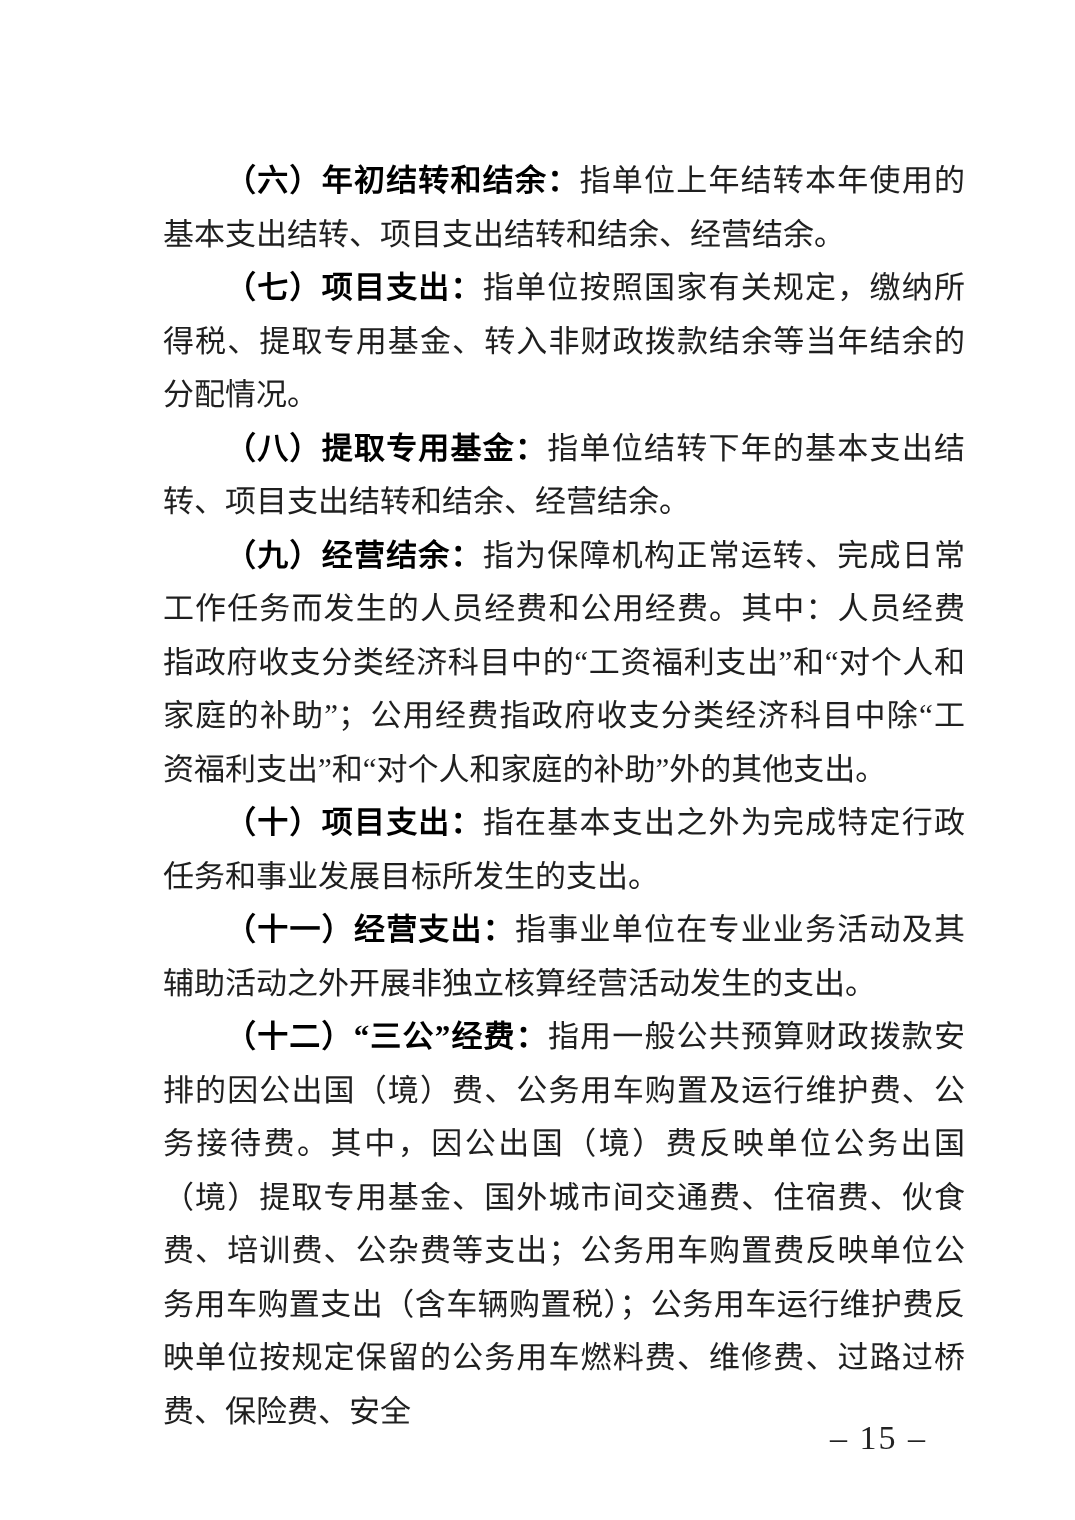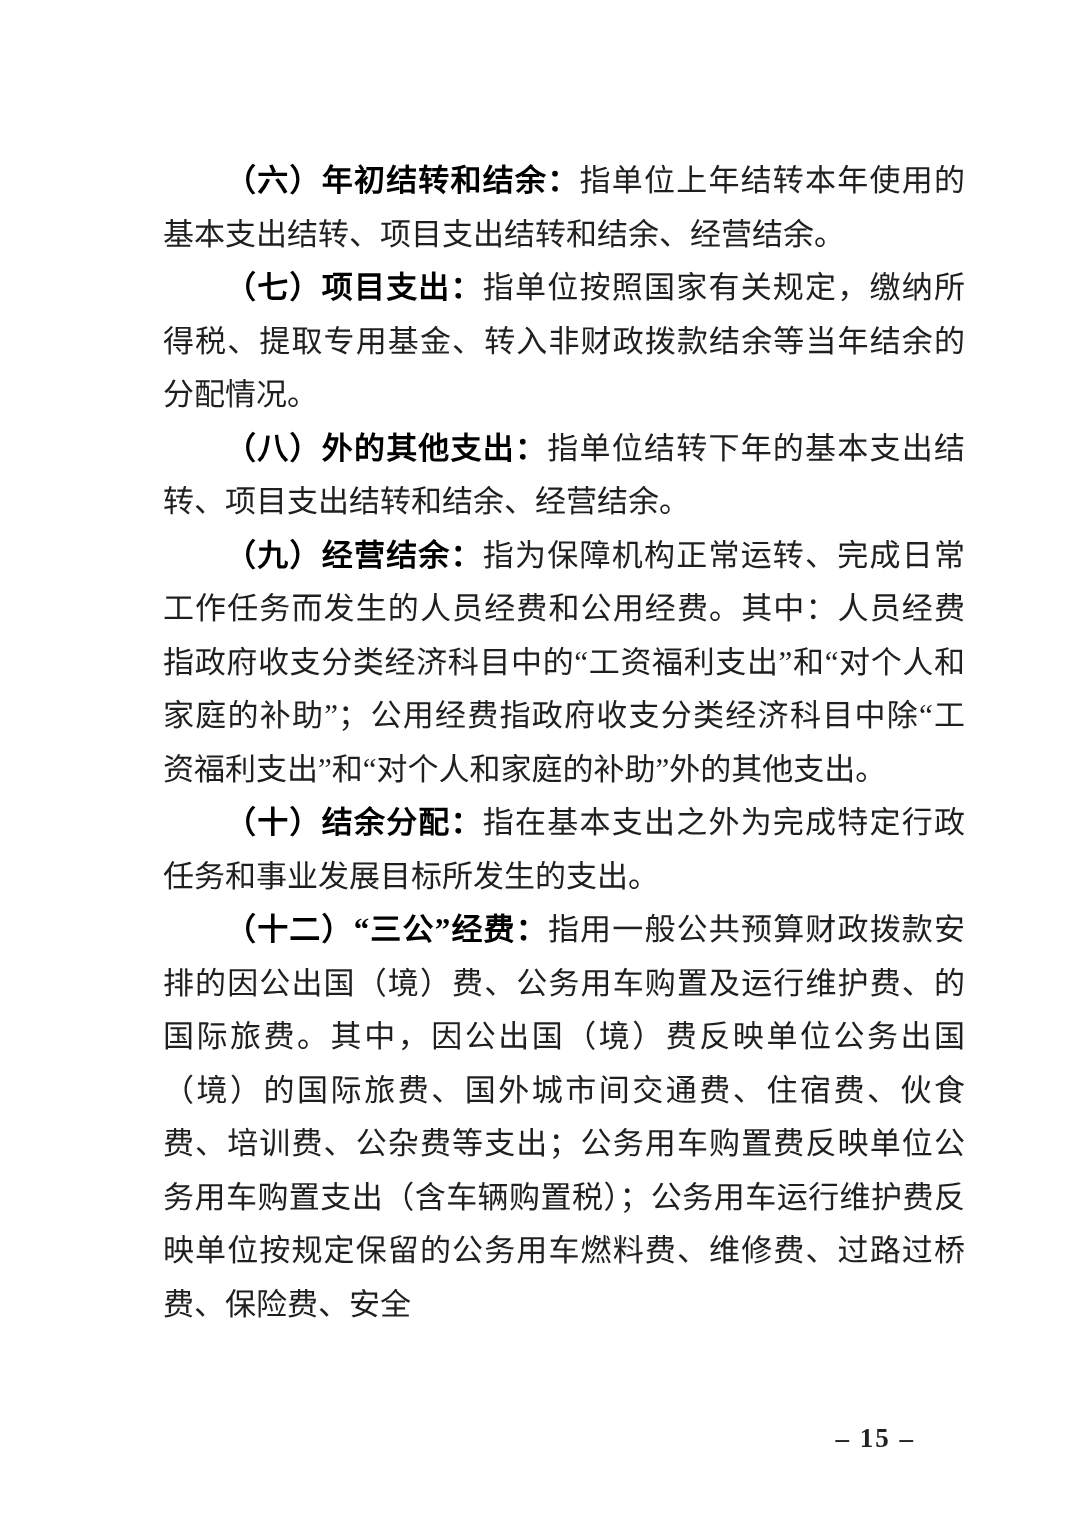--- a/index.html
+++ b/index.html
@@ -36,50 +36,52 @@
   .para-heading {
     font-weight: 700;
     color: #000000;
   }
   .para-body {
     font-weight: 400;
   }
   .page-number {
     position: absolute;
     top: 1406px;
-    right: 160px;
-    font-size: 27px;
+    right: 148px;
+    font-size: 34px;
     line-height: 32px;
     color: #222222;
     letter-spacing: 2px;
     white-space: nowrap;
-    font-weight: bold;
   }
 </style>
 </head>
 <body>
 
 <div class="page">
 
   <div class="text-block">
     <p>
       <span class="para-heading">（六）年初结转和结余：</span><span class="para-body">指单位上年结转本年使用的基本支出结转、项目支出结转和结余、经营结余。</span>
     </p>
     <p>
       <span class="para-heading">（七）项目支出：</span><span class="para-body">指单位按照国家有关规定，缴纳所得税、提取专用基金、转入非财政拨款结余等当年结余的分配情况。</span>
     </p>
     <p>
-      <span class="para-heading">（八）外的其他支出：</span><span class="para-body">指单位结转下年的基本支出结转、项目支出结转和结余、经营结余。</span>
+      <span class="para-heading">（八）提取专用基金：</span><span class="para-body">指单位结转下年的基本支出结转、项目支出结转和结余、经营结余。</span>
     </p>
     <p>
       <span class="para-heading">（九）经营结余：</span><span class="para-body">指为保障机构正常运转、完成日常工作任务而发生的人员经费和公用经费。其中：人员经费指政府收支分类经济科目中的“工资福利支出”和“对个人和家庭的补助”；公用经费指政府收支分类经济科目中除“工资福利支出”和“对个人和家庭的补助”外的其他支出。</span>
     </p>
     <p>
-      <span class="para-heading">（十）结余分配：</span><span class="para-body">指在基本支出之外为完成特定行政任务和事业发展目标所发生的支出。</span>
+      <span class="para-heading">（十）项目支出：</span><span class="para-body">指在基本支出之外为完成特定行政任务和事业发展目标所发生的支出。</span>
     </p>
     <p>
-      <span class="para-heading">（十二）“三公”经费：</span><span class="para-body">指用一般公共预算财政拨款安排的因公出国（境）费、公务用车购置及运行维护费、的国际旅费。其中，因公出国（境）费反映单位公务出国（境）的国际旅费、国外城市间交通费、住宿费、伙食费、培训费、公杂费等支出；公务用车购置费反映单位公务用车购置支出（含车辆购置税）；公务用车运行维护费反映单位按规定保留的公务用车燃料费、维修费、过路过桥费、保险费、安全</span>
+      <span class="para-heading">（十一）经营支出：</span><span class="para-body">指事业单位在专业业务活动及其辅助活动之外开展非独立核算经营活动发生的支出。</span>
+    </p>
+    <p>
+      <span class="para-heading">（十二）“三公”经费：</span><span class="para-body">指用一般公共预算财政拨款安排的因公出国（境）费、公务用车购置及运行维护费、公务接待费。其中，因公出国（境）费反映单位公务出国（境）提取专用基金、国外城市间交通费、住宿费、伙食费、培训费、公杂费等支出；公务用车购置费反映单位公务用车购置支出（含车辆购置税）；公务用车运行维护费反映单位按规定保留的公务用车燃料费、维修费、过路过桥费、保险费、安全</span>
     </p>
   </div>
 
   <div class="page-number">– 15 –</div>
 
 </div>
 
 </body></html>

